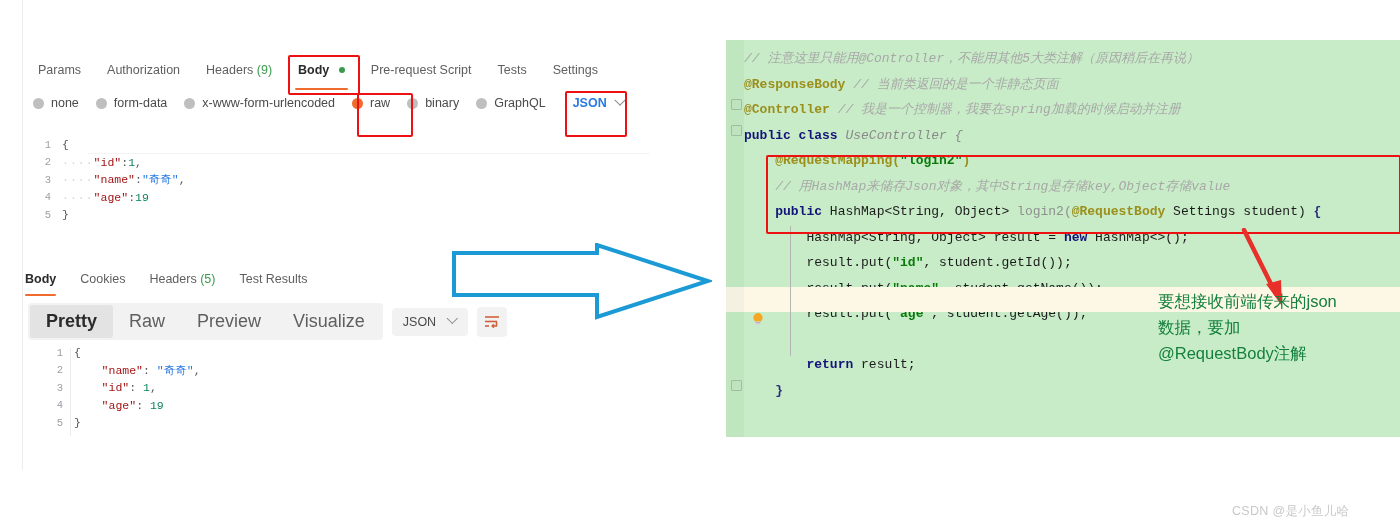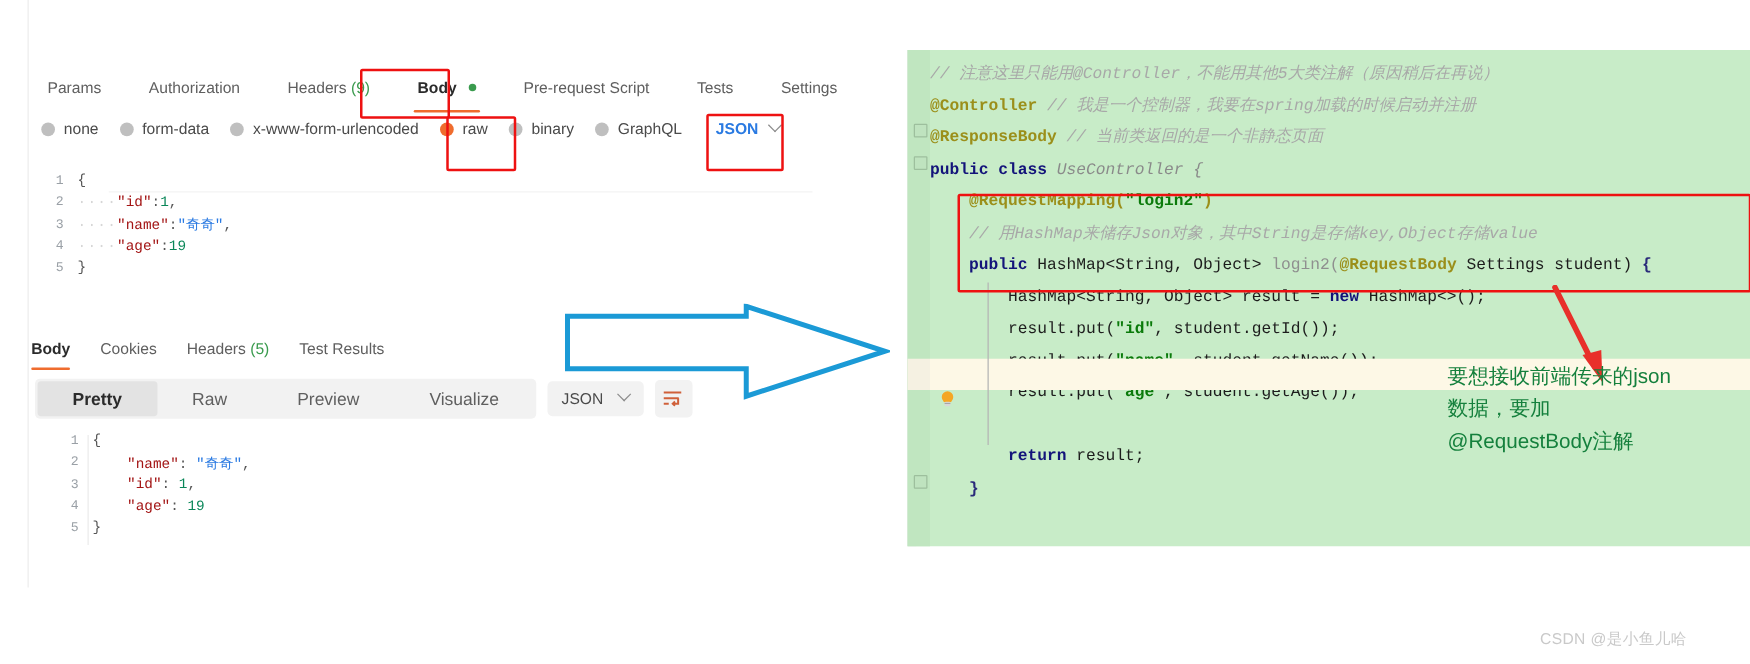--- a/index.html
+++ b/index.html
@@ -18,21 +18,21 @@
   .urlbar{position:absolute;left:23px;top:6px;width:627px;height:42px;
     background:#fafafa;border:1px solid #e4e4e4;border-radius:3px;display:flex;align-items:center;}
   .method{width:128px;height:100%;display:flex;align-items:center;justify-content:space-between;
     padding:0 11px 0 16px;box-sizing:border-box;border-right:1px solid #e8e8e8;}
   .method-label{font-size:13.5px;color:#2b2b2b;font-weight:600;letter-spacing:.2px;}
   .chev{width:9px;height:9px;border-right:1.6px solid #8d8d8d;border-bottom:1.6px solid #8d8d8d;
     transform:rotate(45deg) translate(-2px,-2px);}
   .url-text{padding-left:16px;font-size:13px;color:#3c3c3c;}
 
   
-  .req-tabs{position:absolute;left:25px;top:57px;display:flex;align-items:center;gap:12px;}
+  .req-tabs{position:absolute;left:25px;top:57px;display:flex;align-items:center;gap:0;}
   .rtab{font-size:12.5px;color:#5f5f5f;padding:6px 13px;position:relative;white-space:nowrap;}
   .rtab .cnt{color:#3a9b4e;}
   .rtab.active{color:#2b2b2b;font-weight:600;}
   .rtab .gdot{display:inline-block;width:6px;height:6px;border-radius:50%;background:#3a9b4e;
     margin-left:6px;vertical-align:1px;}
   .rtab.active .ul{position:absolute;left:10px;right:10px;bottom:-7px;height:2.5px;background:#ef6c2e;border-radius:2px;}
 
   
   .body-row{position:absolute;left:33px;top:96px;display:flex;align-items:center;}
   .radio{display:flex;align-items:center;margin-right:17px;white-space:nowrap;}
@@ -59,21 +59,21 @@
   
   .resp-tabs{position:absolute;left:25px;top:268px;display:flex;align-items:center;}
   .rstab{font-size:12.5px;color:#5f5f5f;padding:4px 12px 4px 0;margin-right:12px;position:relative;white-space:nowrap;}
   .rstab.active{color:#2b2b2b;font-weight:600;}
   .rstab .cnt{color:#3a9b4e;}
   .rstab.active .ul{position:absolute;left:0;right:12px;bottom:-6px;height:2.5px;background:#ef6c2e;border-radius:2px;}
 
   
   .pretty-bar{position:absolute;left:28px;top:303px;display:flex;align-items:center;}
   .seg{background:#f2f2f2;border-radius:4px;display:flex;padding:2px;}
-  .segbtn{font-size:14px;color:#5f5f5f;padding:6px 28px;border-radius:3px;white-space:nowrap;}
+  .segbtn{font-size:18px;color:#5f5f5f;padding:6px 16px;border-radius:3px;white-space:nowrap;}
   .segbtn.active{background:#e3e3e3;color:#2b2b2b;font-weight:600;}
   .json-drop{margin-left:9px;background:#f2f2f2;border-radius:4px;display:flex;align-items:center;
     padding:7px 11px;}
   .json-drop .lbl{font-size:12.5px;color:#4a4a4a;}
   .json-drop .chev3{width:7px;height:7px;border-right:1.5px solid #8d8d8d;border-bottom:1.5px solid #8d8d8d;
     transform:rotate(45deg) translate(-3px,-2px);margin-left:13px;}
   .filt{margin-left:9px;width:30px;height:30px;background:#f2f2f2;border-radius:4px;
     display:flex;align-items:center;justify-content:center;}
 
   
@@ -291,22 +291,22 @@
   <div class="ide">
     <div class="ide-strip"></div>
     <div class="ide-gutter"></div>
 
     <div class="fold" style="left:5px;top:59px;"></div>
     <div class="fold" style="left:5px;top:85px;"></div>
     <div class="fold" style="left:5px;top:340px;"></div>
 
     <div class="ide-code">
       <div class="jl"><span class="j-cmt">// 注意这里只能用@Controller，不能用其他5大类注解（原因稍后在再说）</span></div>
+      <div class="jl"><span class="j-ann">@ResponseBody</span><span class="j-txt"> </span><span class="j-cmt">// 当前类返回的是一个非静态页面</span></div>
       <div class="jl"><span class="j-ann">@Controller</span><span class="j-txt"> </span><span class="j-cmt">// 我是一个控制器，我要在spring加载的时候启动并注册</span></div>
-      <div class="jl"><span class="j-ann">@ResponseBody</span><span class="j-txt"> </span><span class="j-cmt">// 当前类返回的是一个非静态页面</span></div>
       <div class="jl"><span class="j-kw">public class</span><span class="j-cls"> UseController {</span></div>
       <div class="jl">    <span class="j-ann">@RequestMapping(</span><span class="j-str">"login2"</span><span class="j-ann">)</span></div>
       <div class="jl">    <span class="j-cmt">// 用HashMap来储存Json对象，其中String是存储key,Object存储value</span></div>
       <div class="jl">    <span class="j-kw">public</span><span class="j-txt"> HashMap&lt;String, Object&gt; </span><span class="j-gry">login2(</span><span class="j-ann">@RequestBody</span><span class="j-txt"> Settings student)</span><span class="j-brace"> {</span></div>
       <div class="jl">        <span class="j-txt">HashMap&lt;String, Object&gt; result = </span><span class="j-kw">new</span><span class="j-txt"> HashMap&lt;&gt;();</span></div>
       <div class="jl">        <span class="j-txt">result.put(</span><span class="j-str">"id"</span><span class="j-txt">, student.getId());</span></div>
       <div class="jl">        <span class="j-txt">result.put(</span><span class="j-str">"name"</span><span class="j-txt">, student.getName());</span></div>
       <div class="jl">        <span class="j-txt">result.put(</span><span class="j-str">"age"</span><span class="j-txt">, student.getAge());</span></div>
       <div class="jl">&nbsp;</div>
       <div class="jl">        <span class="j-kw">return</span><span class="j-txt"> result;</span></div>

